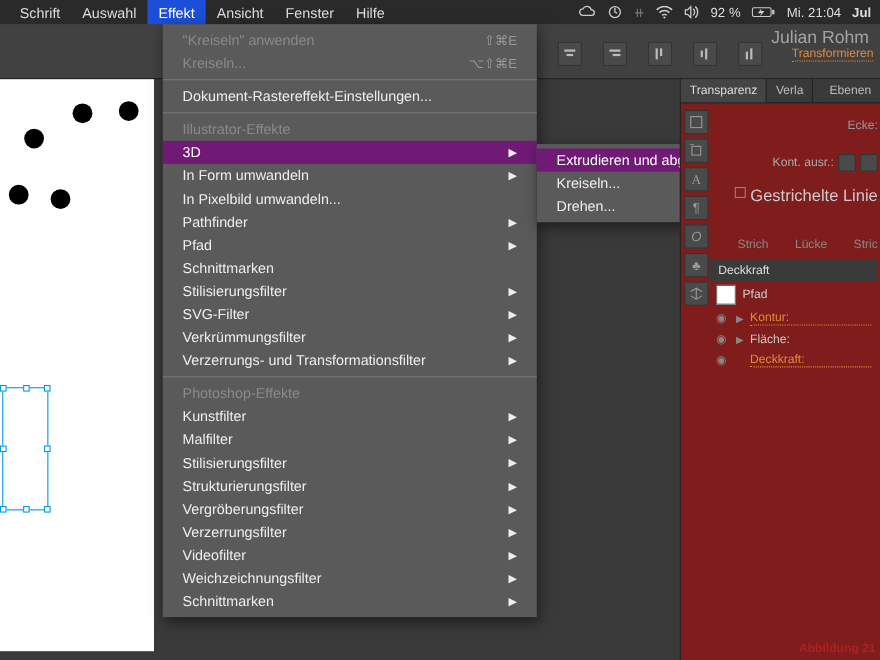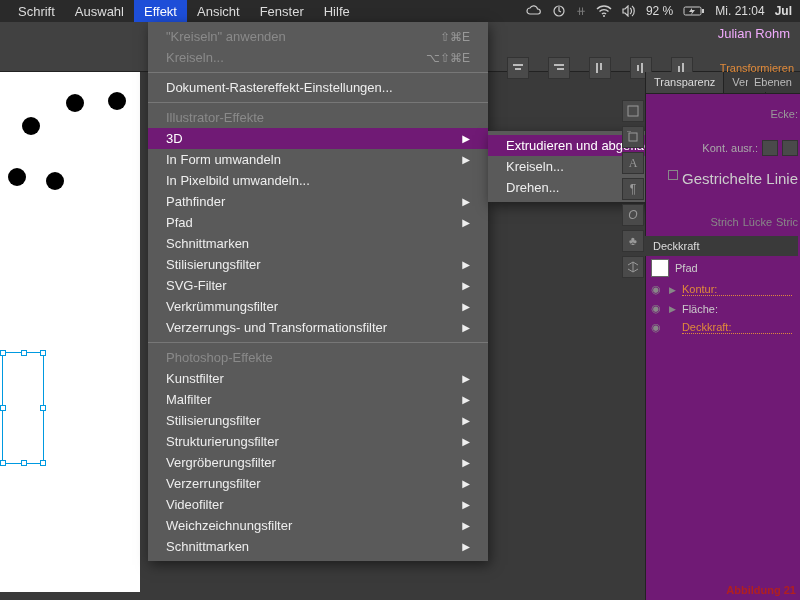--- a/index.html
+++ b/index.html
@@ -4,48 +4,48 @@
 <style>
 *{margin:0;padding:0;box-sizing:border-box;font-family:-apple-system,BlinkMacSystemFont,"Helvetica Neue",Arial,sans-serif;}
 body{background:#3a3a3a;width:800px;height:600px;overflow:hidden;position:relative;color:#ddd;font-size:13px;}
 .menubar{height:22px;background:#2a2a2a;display:flex;align-items:center;padding:0 8px;gap:0;font-size:13px;color:#ddd;}
 .menubar .mitem{padding:0 10px;height:36px;display:flex;align-items:center;cursor:default;}
 .menubar .mitem.selected{background:#1d4ed8;color:#fff;}
 .menubar .spacer{flex:1;}
 .menubar .status{display:flex;align-items:center;gap:10px;font-size:12px;}
 .menubar .status span{display:inline-flex;align-items:center;}
 .toolbar{height:50px;background:#414141;border-bottom:1px solid #222;display:flex;align-items:center;padding:0 8px;position:relative;}
-.toolbar-right{position:absolute;right:6px;top:35px;display:flex;gap:19px;align-items:center;}
+.toolbar-right{position:absolute;right:6px;top:16px;display:flex;gap:19px;align-items:center;}
 .tbtn{width:22px;height:22px;background:#4a4a4a;border:1px solid #333;display:flex;align-items:center;justify-content:center;font-size:11px;color:#bbb;}
 .transformieren{color:#e08a3a;font-size:11px;border-bottom:1px dotted #e08a3a;margin-left:8px;cursor:default;}
-.username{position:absolute;right:10px;top:4px;color:#f0abfc;font-size:13px;}
+.username{position:absolute;right:10px;top:4px;color:#a3a3a3;font-size:16px;}
 .canvas-area{position:absolute;left:0;top:72px;width:140px;height:520px;background:#fff;}
 .dot{position:absolute;width:18px;height:18px;background:#000;border-radius:50%;}
 .sel-rect{position:absolute;border:1px solid #0099e0;}
 .sel-handle{position:absolute;width:6px;height:6px;background:#fff;border:1px solid #0099e0;}
 .menu{position:absolute;left:148px;top:22px;width:340px;background:#5a5a5a;box-shadow:2px 4px 12px rgba(0,0,0,0.5);padding:4px 0;}
 .menu-item{padding:3px 18px;font-size:13px;color:#eee;display:flex;justify-content:space-between;align-items:center;cursor:default;}
 .menu-item.disabled{color:#8a8a8a;}
 .menu-item.highlighted{background:#701a75;color:#fff;}
 .menu-item .arrow{font-size:10px;}
 .menu-item .shortcut{font-size:12px;color:#999;}
 .menu-sep{height:1px;background:#777;margin:4px 0;}
 .menu-header{padding:3px 18px;font-size:13px;color:#8a8a8a;}
 .submenu{position:absolute;left:488px;top:131px;width:310px;background:#5a5a5a;box-shadow:2px 4px 12px rgba(0,0,0,0.5);padding:4px 0;}
-.right-panels{position:absolute;right:0;top:72px;width:155px;height:528px;background:#701a75;border-left:1px solid #222;font-size:11px;}
+.right-panels{position:absolute;right:0;top:72px;width:182px;height:528px;background:#7f1d1d;border-left:1px solid #222;font-size:11px;}
 .panel-tabs{display:flex;height:22px;background:#3a3a3a;border-bottom:1px solid #222;}
 .panel-tab{padding:4px 8px;font-size:11px;color:#bbb;border-right:1px solid #222;}
 .panel-tab.active{background:#444;color:#ddd;}
 .side-icons{position:absolute;right:156px;top:100px;width:22px;display:flex;flex-direction:column;gap:4px;}
 .side-icon{width:22px;height:22px;background:#4a4a4a;border:1px solid #333;display:flex;align-items:center;justify-content:center;color:#999;font-size:12px;}
 .btm-right{position:absolute;right:4px;bottom:4px;color:#b02020;font-size:11px;font-weight:bold;}
 .ecke-row{position:absolute;right:2px;top:108px;color:#999;font-size:11px;}
 .kont-row{position:absolute;right:2px;top:140px;color:#aaa;font-size:11px;display:flex;align-items:center;gap:4px;}
 .gestr{position:absolute;right:2px;top:170px;color:#ccc;font-size:15px;display:flex;align-items:flex-start;gap:4px;}
-.stroke-tabs{position:absolute;right:2px;top:216px;display:flex;gap:4px;color:#888;font-size:11px;}
+.stroke-tabs{position:absolute;right:2px;top:216px;display:flex;gap:24px;color:#888;font-size:11px;}
 .aussehen-hdr{position:absolute;right:2px;top:236px;width:153px;background:#3a3a3a;padding:4px 8px;color:#ddd;font-size:11px;}
 .aussehen-body{position:absolute;right:2px;top:256px;width:153px;}
 .arow{display:flex;align-items:center;gap:6px;padding:3px 6px;color:#ccc;font-size:11px;}
 .arow .eye{width:12px;color:#888;}
 .arow .tri{font-size:9px;color:#888;}
 .arow .sw{width:18px;height:18px;background:#fff;border:1px solid #666;}
 .arow .lbl{flex:1;}
 .arow .lbl.link{color:#e08a3a;border-bottom:1px dotted #e08a3a;}
 svg{display:block;}
 </style>

